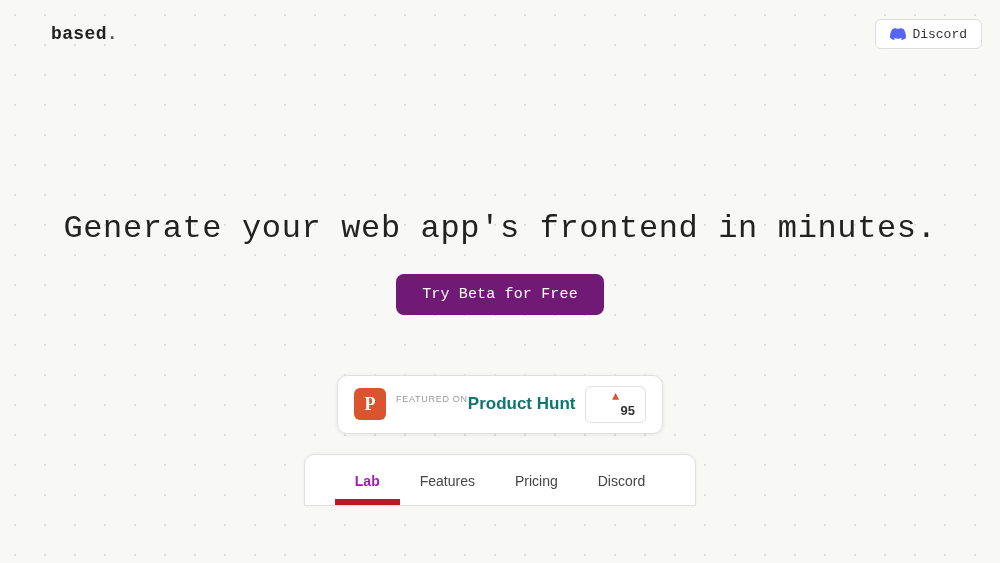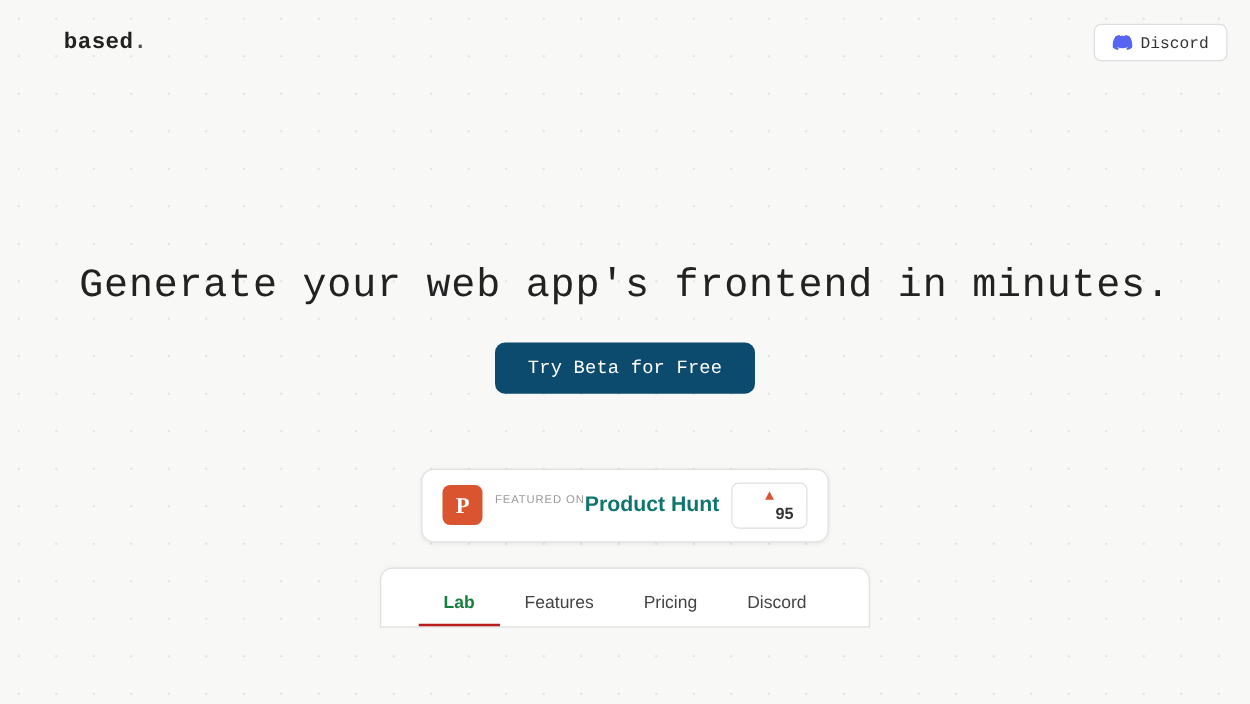--- a/index.html
+++ b/index.html
@@ -98,21 +98,21 @@
     .hero-subtitle {
       margin-top: 14px;
       font-size: 15px;
       color: #666;
       font-family: 'Courier New', Courier, monospace;
       letter-spacing: 0.02em;
     }
 
     .cta-btn {
       margin-top: 24px;
-      background: #0c4a6e;
+      background: #701a75;
       color: #fff;
       border: none;
       border-radius: 8px;
       padding: 12px 26px;
       font-size: 15px;
       cursor: pointer;
       font-family: 'Courier New', Courier, monospace;
       letter-spacing: 0.01em;
     }
 
@@ -218,22 +218,22 @@
     .bottom-nav-item {
       font-size: 14px;
       color: #444;
       padding: 8px 20px 10px 20px;
       cursor: pointer;
       font-family: Arial, sans-serif;
       border-bottom: 2px solid transparent;
     }
 
     .bottom-nav-item.active {
-      border-bottom: 2px solid #b91c1c;
-      color: #15803d;
+      border-bottom: 6px solid #b91c1c;
+      color: #a21caf;
       font-weight: 600;
     }
   </style>
 </head>
 <body>
 
 <nav class="navbar">
   <span class="logo">
     <span>based</span><span class="logo-dot">.</span>
   </span>

